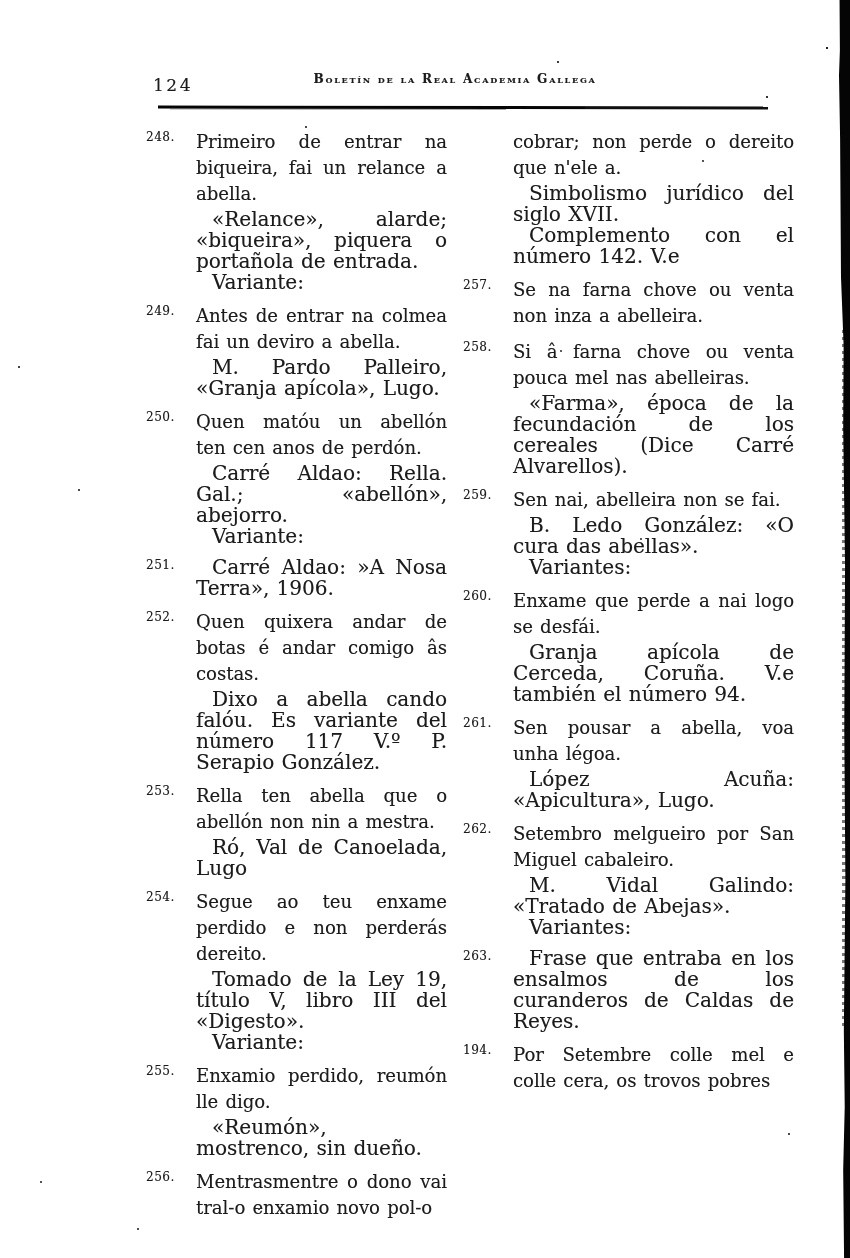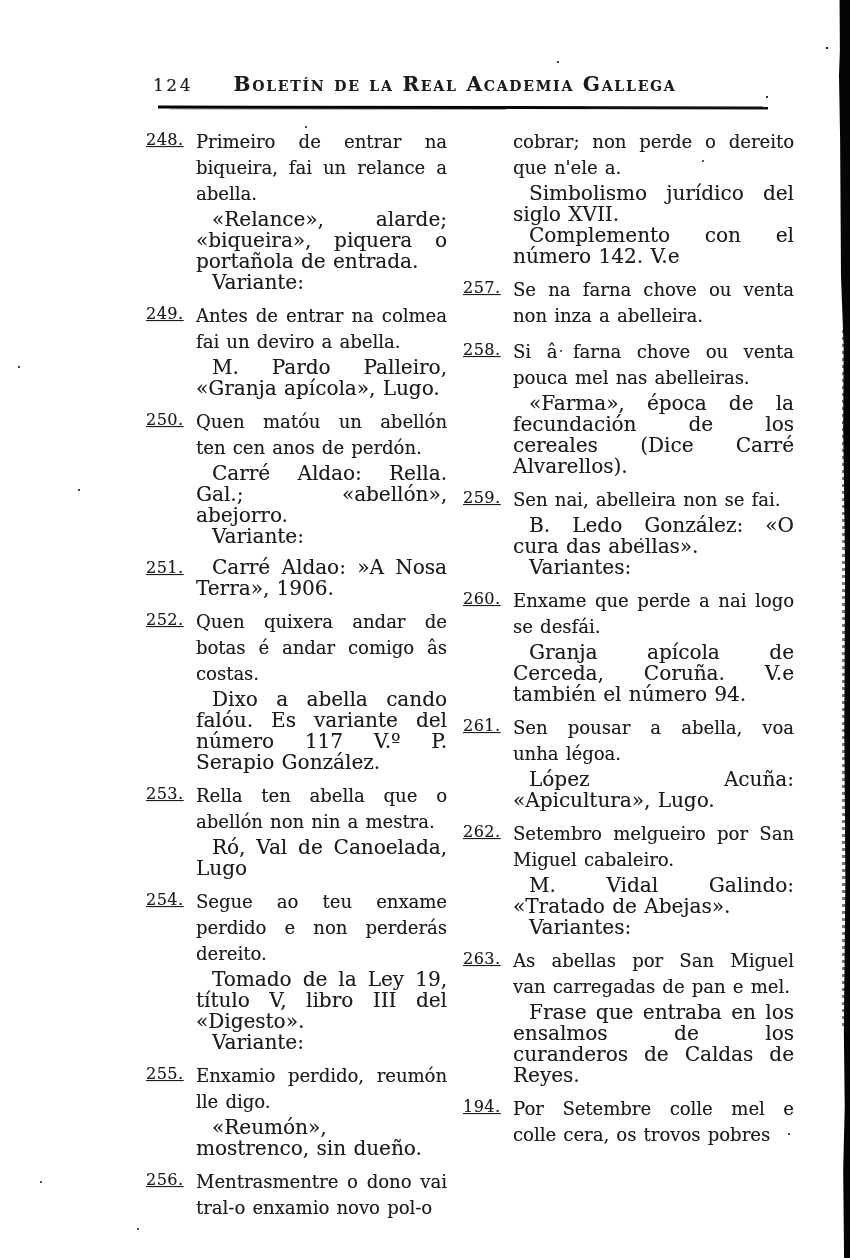--- a/index.html
+++ b/index.html
@@ -6,37 +6,37 @@
   .page{
     position:relative;width:850px;height:1258px;margin:0 auto;
     background:#ffffff;overflow:hidden;color:#1b1b1b;
     font-family:"DejaVu Serif","Liberation Serif",serif;
     text-shadow:0.25px 0.25px 0 rgba(20,20,20,.4);
   }
   
   .pageno{position:absolute;left:153px;top:75px;font-size:17px;letter-spacing:2.5px;}
   .jtitle{
     position:absolute;left:170px;right:110px;top:72px;text-align:center;
-    font-variant:small-caps;font-weight:bold;font-size:20px;letter-spacing:1.8px;
+    font-variant:small-caps;font-weight:bold;font-size:12px;letter-spacing:1.8px;
     white-space:nowrap;
   }
   .rule{
     position:absolute;left:158px;top:106px;width:610px;height:3px;
     background:linear-gradient(90deg,#050505 0 70%,#101010 70% 100%);
     transform:rotate(.08deg);
   }
   .rule:after{
     content:"";position:absolute;left:2%;top:3px;width:55%;height:1px;background:rgba(0,0,0,.35);
   }
   
   .col{position:absolute;top:129px;}
   .col-left{left:146px;width:301px;}
   .col-right{left:463px;width:331px;}
   .entry{display:flex;margin:0 0 10px 0;}
-  .num{width:50px;flex-shrink:0;font-size:16px;letter-spacing:.5px;padding-top:1px;text-decoration:underline;}
+  .num{width:50px;flex-shrink:0;font-size:12px;letter-spacing:.5px;padding-top:1px;}
   .ebody{flex:1;min-width:0;}
   .text{margin:0;font-size:18px;line-height:26px;text-align:justify;word-spacing:1.5px;}
   .note{margin:0;font-size:20px;line-height:21px;text-align:justify;text-indent:16px;word-spacing:1px;}
   .text + .note{margin-top:2px;}
   
   .edge{
     position:absolute;right:0;top:0;bottom:0;width:11px;background:#050505;
     clip-path:polygon(100% 0,5% 0,8% 4%,0% 6%,10% 11%,18% 22%,42% 27.5%,38% 34%,
       55% 45%,48% 58%,58% 70%,44% 82%,52% 88%,38% 93%,46% 100%,100% 100%);
   }
@@ -197,21 +197,20 @@
       <div class="ebody">
         <p class="text">Setembro melgueiro por San Miguel cabaleiro.</p>
         <p class="note">M. Vidal Galindo: «Tratado de Abejas».</p>
         <p class="note">Variantes:</p>
       </div>
     </div>
 
     <div class="entry">
       <span class="num">263.</span>
       <div class="ebody">
-        <p class="text">As abellas por San Miguel van carregadas de pan e mel.</p>
         <p class="note">Frase que entraba en los ensalmos de los curanderos de Caldas de Reyes.</p>
       </div>
     </div>
 
     <div class="entry">
       <span class="num">194.</span>
       <div class="ebody">
         <p class="text">Por Setembre colle mel e colle cera, os trovos pobres</p>
       </div>
     </div>

